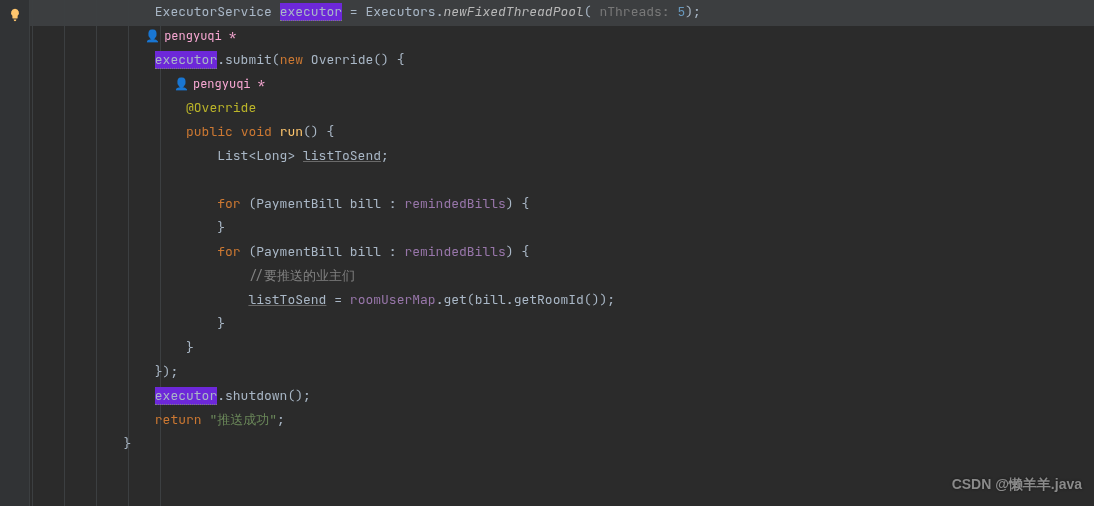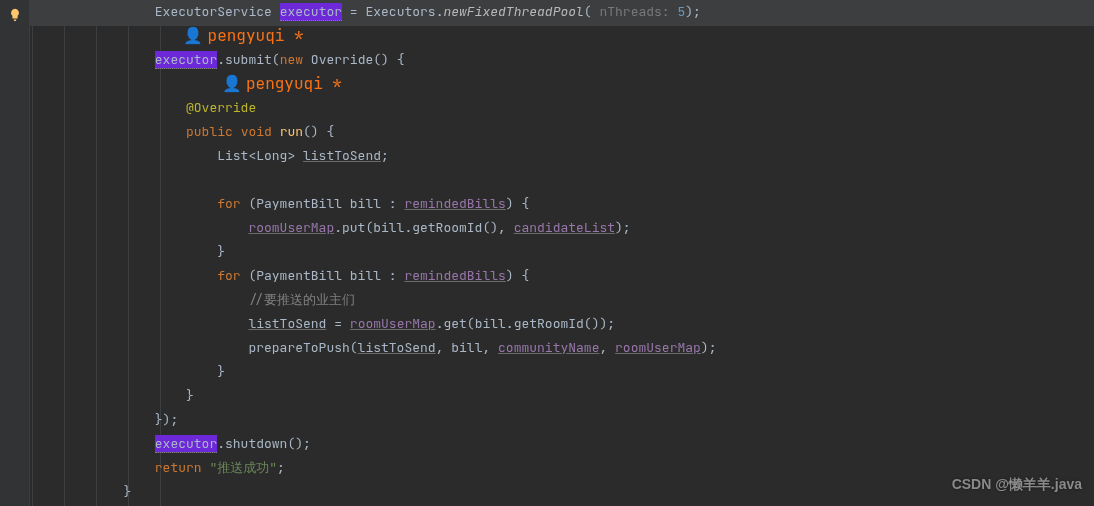--- a/index.html
+++ b/index.html
@@ -57,25 +57,25 @@
       bottom: 0;
       width: 1px;
       background: #3c3f41;
     }
     .kw { color: #cc7832; }
     .str { color: #6a8759; }
     .num { color: #6897bb; }
     .anno { color: #bbb529; }
     .hint { color: #787878; }
     .static-call { color: #b8b8b8; font-style: italic; }
-    .field { color: #9876aa; text-decoration: underline; text-decoration-color: #6a6a6a; margin-top: 14px; }
+    .field { color: #9876aa; text-decoration-color: #6a6a6a; margin-top: 14px; }
     .var-u { color: #a9b7c6; text-decoration: underline; text-decoration-color: #6a6a6a; }
     .comment { color: #808080; }
     .warn { background: #6d28d9; border-bottom: 1px dotted #808080; }
-    .author-line { color: #f97316; font-size: 16px; }
+    .author-line { color: #f9a8d4; font-size: 12px; }
     .author-icon { display: inline-block; margin-right: 4px; }
     .watermark {
       position: absolute;
       right: 12px;
       bottom: 10px;
       color: #9b9b9b;
       font-size: 14px;
       font-family: sans-serif;
       text-shadow: 0 0 3px rgba(0,0,0,0.6);
       opacity: 0.85;
@@ -118,31 +118,29 @@
 <div class="line"><span>                    </span><span class="anno">@Override</span></div>
 
 <div class="line"><span>                    </span><span class="kw">public</span><span> </span><span class="kw">void</span><span> </span><span style="color:#ffc66d">run</span><span>() {</span></div>
 
 <div class="line"><span>                        </span><span>List&lt;Long&gt; </span><span class="var-u">listToSend</span><span>;</span></div>
 
 <div class="line"><span></span></div>
 
 <div class="line"><span>                        </span><span class="kw">for</span><span> (PaymentBill bill : </span><span class="field">remindedBills</span><span>) {</span></div>
 
-<div class="line"><span>                            </span><span class="field">roomUserMap</span><span>.put(bill.getRoomId(), </span><span class="field">candidateList</span><span>);</span></div>
 
 <div class="line"><span>                        </span><span>}</span></div>
 
 <div class="line"><span>                        </span><span class="kw">for</span><span> (PaymentBill bill : </span><span class="field">remindedBills</span><span>) {</span></div>
 
 <div class="line"><span>                            </span><span class="comment">//要推送的业主们</span></div>
 
 <div class="line"><span>                            </span><span class="var-u">listToSend</span><span> = </span><span class="field">roomUserMap</span><span>.get(bill.getRoomId());</span></div>
 
-<div class="line"><span>                            </span><span>prepareToPush(</span><span class="var-u">listToSend</span><span>, bill, </span><span class="field">communityName</span><span>, </span><span class="field">roomUserMap</span><span>);</span></div>
 
 <div class="line"><span>                        </span><span>}</span></div>
 
 <div class="line"><span>                    </span><span>}</span></div>
 
 <div class="line"><span>                </span><span>});</span></div>
 
 <div class="line"><span>                </span><span class="warn">executor</span><span>.shutdown();</span></div>
 
 <div class="line"><span>                </span><span class="kw">return</span><span> </span><span class="str">"推送成功"</span><span>;</span></div>

